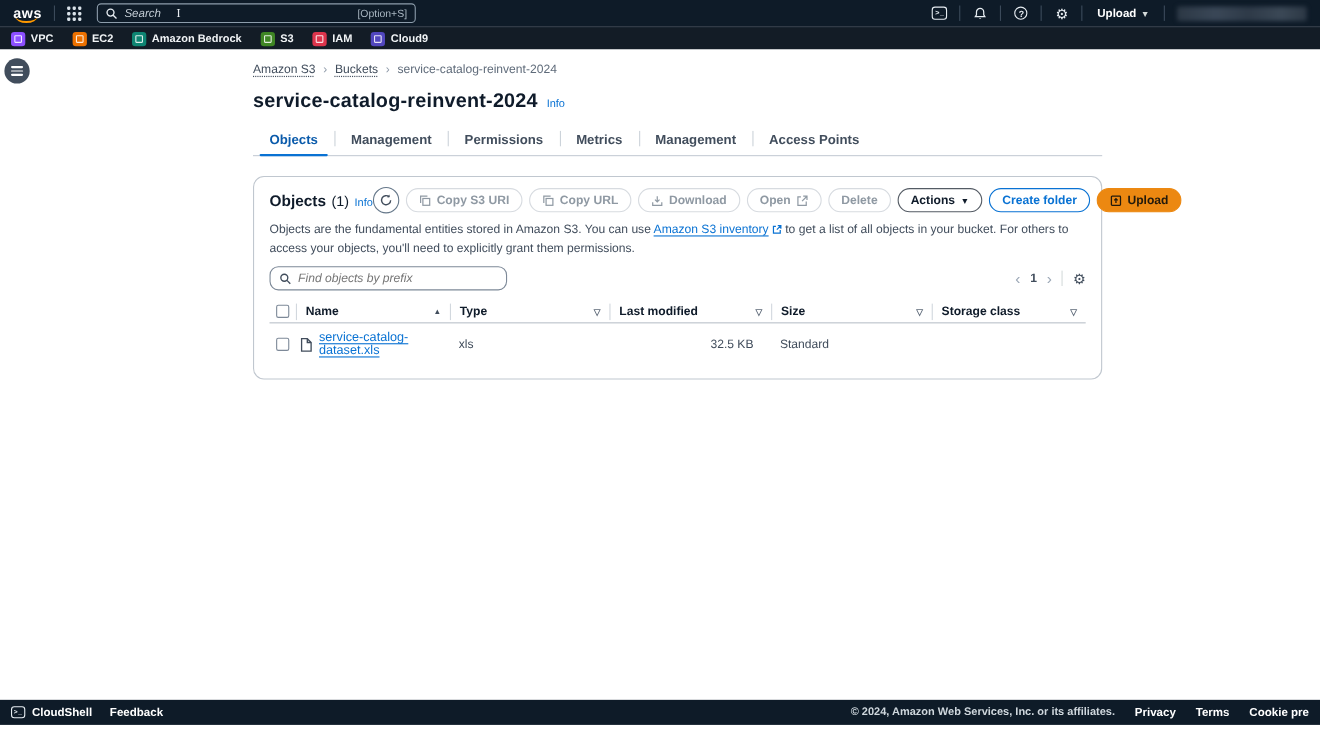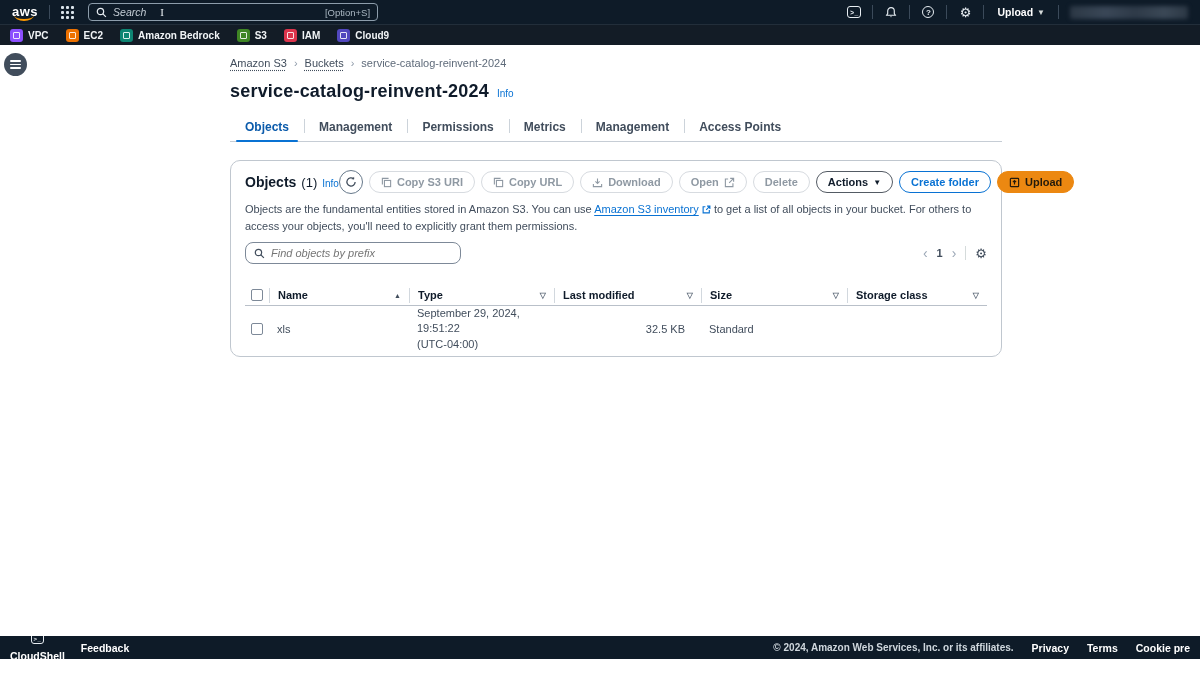--- a/index.html
+++ b/index.html
@@ -92,41 +92,41 @@
     padding:0 8px; color:#5f6b7a; background:#fff; }
   .obj-search input { border:none; outline:none; font-style:italic; font-size:11px; color:#5f6b7a; width:100%;
     font-family:"Liberation Sans", sans-serif; background:transparent; }
   .obj-search .mag { width:11px; height:11px; margin-right:6px; color:#414d5c; flex:0 0 auto; }
   .pager { margin-left:auto; display:flex; align-items:center; gap:9px; font-size:12px; }
   .pg-chv { color:#9ba7b6; font-size:14px; cursor:pointer; }
   .pg-num { color:#414d5c; font-weight:bold; font-size:11px; cursor:pointer; }
   .pg-div { width:1px; height:14px; background:#d5dbdb; }
   .pg-gear { color:#414d5c; font-size:13px; cursor:pointer; line-height:1; }
 
-  .table { margin-top:21px; }
+  .table { margin-top:9px; }
   .thead, .trow { display:grid; grid-template-columns:24px 140px 145px 147px 146px 1fr; align-items:center; }
   .thead { height:21px; border-bottom:1px solid #b9c0c9; font-size:11px; font-weight:bold; color:#0f1b2a; }
   .th { display:flex; align-items:center; justify-content:space-between; padding:0 8px; height:15px; border-left:1px solid #d2d8de; }
   .th.first { border-left:none; justify-content:center; padding:0; }
   .sort-asc { font-size:7px; color:#414d5c; }
   .filt { font-size:8px; color:#5f6b7a; }
   .checkbox { width:12px; height:12px; border:1.5px solid #7d8998; border-radius:2px; background:#fff; cursor:pointer; }
   .trow { height:38px; font-size:11px; color:#414d5c; }
   .td { padding:0 8px; }
   .td.ck { display:flex; justify-content:center; padding:0; }
   .name-cell { display:flex; align-items:center; gap:6px; padding:0 4px; }
   .file-ic { color:#414d5c; flex:0 0 auto; }
   .obj-link { color:#0972d3; font-size:11.5px; text-decoration:underline; text-underline-offset:2px; cursor:pointer; }
   .mod-cell { line-height:1.4; }
   .size-cell { text-align:right; padding-right:16px; }
 
   
   .footer { height:23px; background:#0e1b28; display:flex; align-items:center; padding:0 10px; flex:0 0 auto; color:#fff; }
   .ft-left { display:flex; align-items:center; gap:16px; }
-  .ft-cs { display:flex; align-items:center; gap:6px; cursor:pointer;flex-direction:column; }
+  .ft-cs { display:flex; align-items:center; gap:6px; cursor:pointer; }
   .ft-cs .term-box { width:13px; height:11px; font-size:6px; }
   .ft-link { font-size:10.5px; font-weight:bold; color:#fff; cursor:pointer; white-space:nowrap; }
   .ft-right { margin-left:auto; display:flex; align-items:center; gap:18px; }
   .ft-copy { font-size:10px; color:#cfd7dd; font-weight:bold; }
 </style>
 </head>
 <body>
 
 <div class="page">
 
@@ -352,25 +352,28 @@
             <div class="th">
               <span>Storage class</span>
               <span class="filt">▽</span>
             </div>
           </div>
 
           <div class="trow">
             <div class="td ck">
                 <span class="checkbox"></span>
               </div>
+            <div class="td name-cell">
+              <svg class="file-ic" width="11" height="13" viewBox="0 0 12 15">
+                  <path d="M1 1h6l4 4v9H1z" fill="none" stroke="currentColor" stroke-width="1.4"></path>
+                  <path d="M7 1v4h4" fill="none" stroke="currentColor" stroke-width="1.4"></path>
+                </svg>
+              <span class="obj-link">service-catalog-dataset.xls</span>
+            </div>
             <div class="td">xls</div>
-            <div class="td mod-cell">
-              <div>September 29, 2024, 19:51:22</div>
-              <div>(UTC-04:00)</div>
-            </div>
             <div class="td size-cell">32.5 KB</div>
             <div class="td">Standard</div>
           </div>
         </div>
       </div>
     </div>
   </div>
 
   <div class="footer">
     <div class="ft-left">

